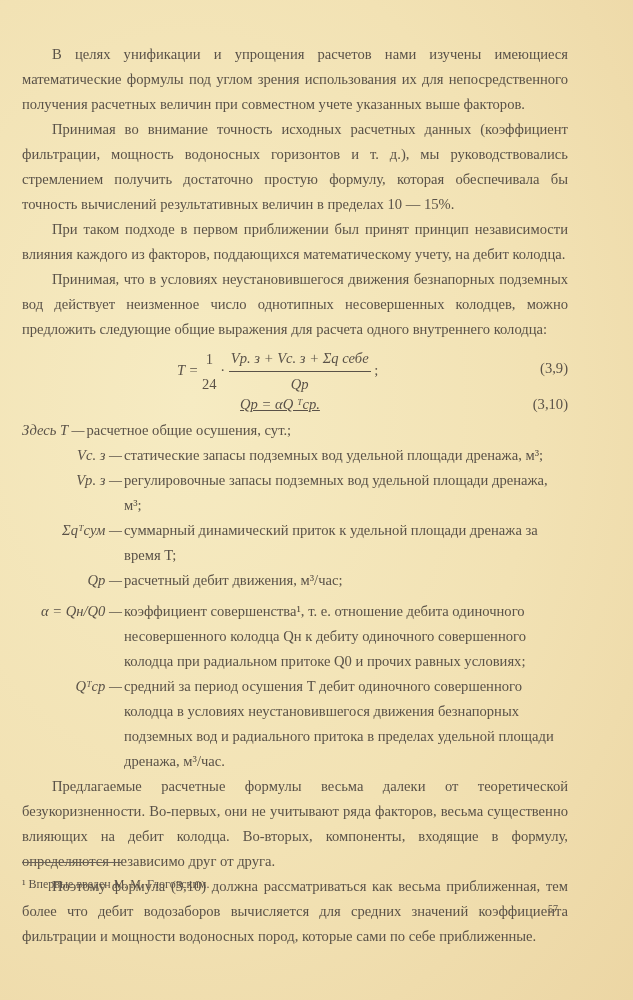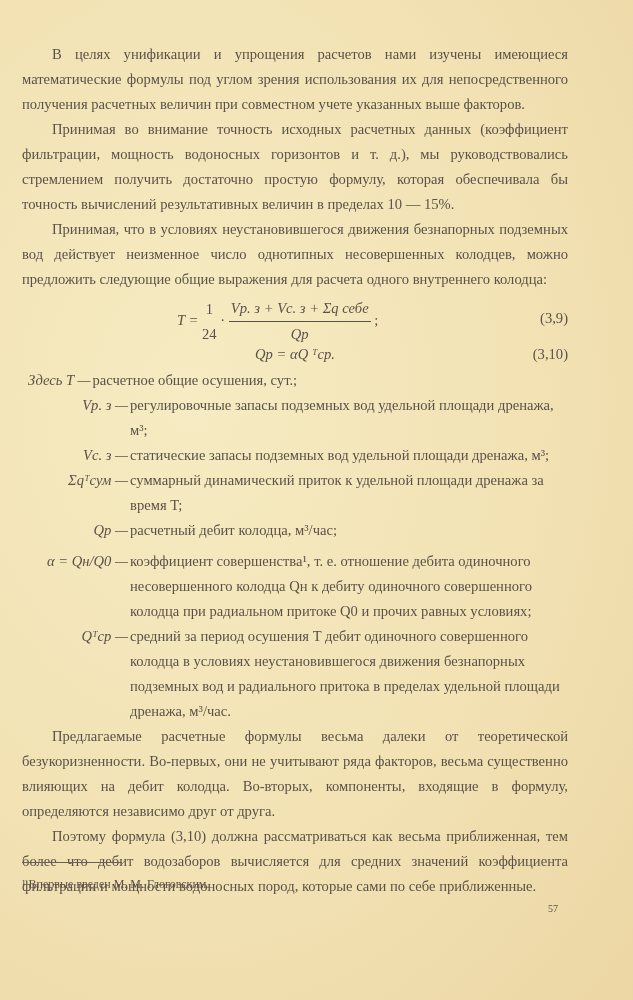--- a/index.html
+++ b/index.html
@@ -13,76 +13,77 @@
   .page { position:absolute; left:22px; top:42px; width:546px; font-size:14.6px; line-height:25px; }
   p { margin:0; text-align:justify; }
   .ind { text-indent:30px; }
   i, .it { font-style:italic; }
   .formula { position:relative; height:46px; margin-top:2px; }
   .formula2 { position:relative; height:26px; }
   .eqn { position:absolute; right:0;margin-left:20px; }
   .frac { display:inline-block; vertical-align:middle; text-align:center; }
   .frac .num { display:block; border-bottom:1px solid #5a5248; padding:0 2px; }
   .frac .den { display:block; }
-  .defs { margin-top:2px;margin-left:6px; }
+  .defs { margin-top:2px; }
   .def { display:flex; }
   .def .sym { width:100px; text-align:right; flex:0 0 auto; white-space:nowrap; }
   .def .txt { flex:1; padding-left:2px; }
   .footnote { position:absolute; left:22px; top:877px; font-size:12px; }
   .footline { position:absolute; left:22px; top:862px; width:100px; border-top:1px solid #6a6258; }
   .pagenum { position:absolute; left:548px; top:903px; font-size:10px; }
 </style>
 </head>
 <body>
 
 <div class="page">
   <p class="ind">В целях унификации и упрощения расчетов нами изучены имеющиеся математические формулы под углом зрения использования их для непосредственного получения расчетных величин при совместном учете указанных выше факторов.</p>
   <p class="ind">Принимая во внимание точность исходных расчетных данных (коэффициент фильтрации, мощность водоносных горизонтов и т. д.), мы руководствовались стремлением получить достаточно простую формулу, которая обеспечивала бы точность вычислений результативных величин в пределах 10 — 15%.</p>
+  <p class="ind">При таком подходе в первом приближении был принят принцип независимости влияния каждого из факторов, поддающихся математическому учету, на дебит колодца.</p>
   <p class="ind">Принимая, что в условиях неустановившегося движения безнапорных подземных вод действует неизменное число однотипных несовершенных колодцев, можно предложить следующие общие выражения для расчета одного внутреннего колодца:</p>
 
   <div class="formula">
     <div style="position:absolute; left:155px; top:2px; white-space:nowrap;">
       <i>T =</i>
       <span class="frac">
         <span class="num" style="border:none">1</span>
         <span class="den">24</span>
       </span> ·
       <span class="frac">
         <span class="num it">Vр. з + Vс. з + Σq себе</span>
         <span class="den it">Qр</span>
       </span> ;
     </div>
     <span class="eqn" style="top:12px">(3,9)</span>
   </div>
 
   <div class="formula2">
-    <i style="position:absolute; left:233px; top:2px;">Qр = αQ ᵀср.</i>
+    <i style="position:absolute; left:218px; top:2px;text-decoration:underline;">Qр = αQ ᵀср.</i>
     <span class="eqn" style="top:2px">(3,10)</span>
   </div>
 
   <div class="defs">
     <div class="def">
       <span class="sym it" style="width:auto;text-align:left">Здесь T —</span>
       <span class="txt">расчетное общие осушения, сут.;</span>
     </div>
     <div class="def">
+      <span class="sym it">Vс. з —</span>
+      <span class="txt">статические запасы подземных вод удельной площади дренажа, м³;</span>
+    </div>
+    <div class="def">
       <span class="sym it">Vр. з —</span>
       <span class="txt">регулировочные запасы подземных вод удельной площади дренажа, м³;</span>
-    </div>
-    <div class="def">
-      <span class="sym it">Vс. з —</span>
-      <span class="txt">статические запасы подземных вод удельной площади дренажа, м³;</span>
     </div>
     <div class="def">
       <span class="sym it">Σqᵀсум —</span>
       <span class="txt">суммарный динамический приток к удельной площади дренажа за время T;</span>
     </div>
     <div class="def">
       <span class="sym it">Qр —</span>
-      <span class="txt">расчетный дебит колодца, м³/час;</span>
+      <span class="txt">расчетный дебит движения, м³/час;</span>
     </div>
     <div class="def" style="margin-top:6px">
       <span class="sym it">α = Qн/Q0 —</span>
       <span class="txt">коэффициент совершенства¹, т. е. отношение дебита одиночного несовершенного колодца Qн к дебиту одиночного совершенного колодца при радиальном притоке Q0 и прочих равных условиях;</span>
     </div>
     <div class="def">
       <span class="sym it">Qᵀср —</span>
       <span class="txt">средний за период осушения T дебит одиночного совершенного колодца в условиях неустановившегося движения безнапорных подземных вод и радиального притока в пределах удельной площади дренажа, м³/час.</span>
     </div>
   </div>

